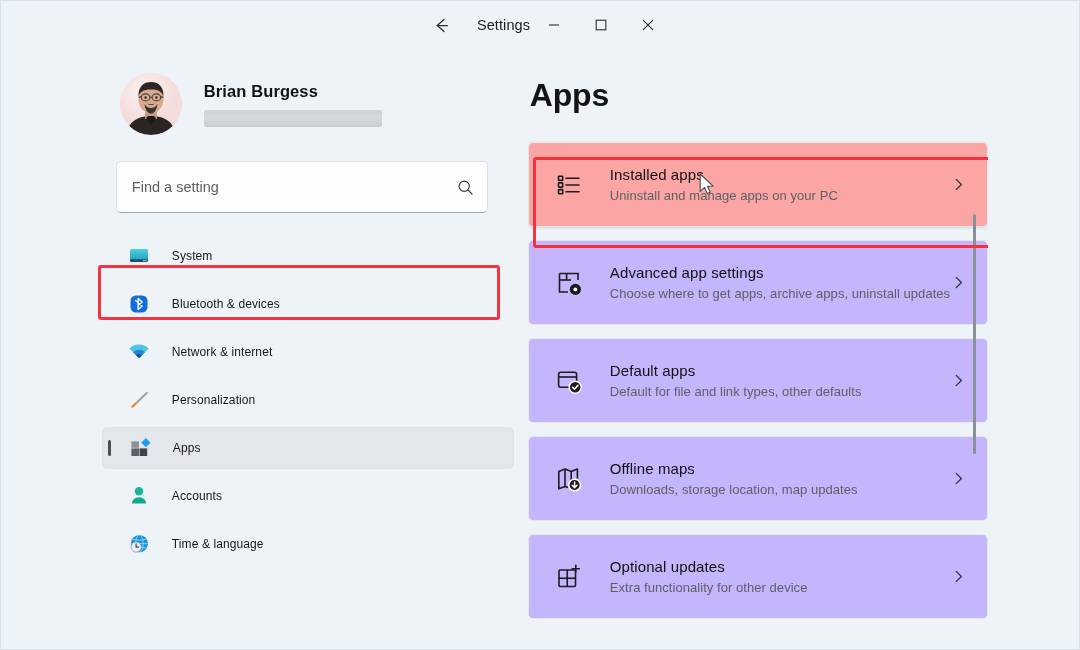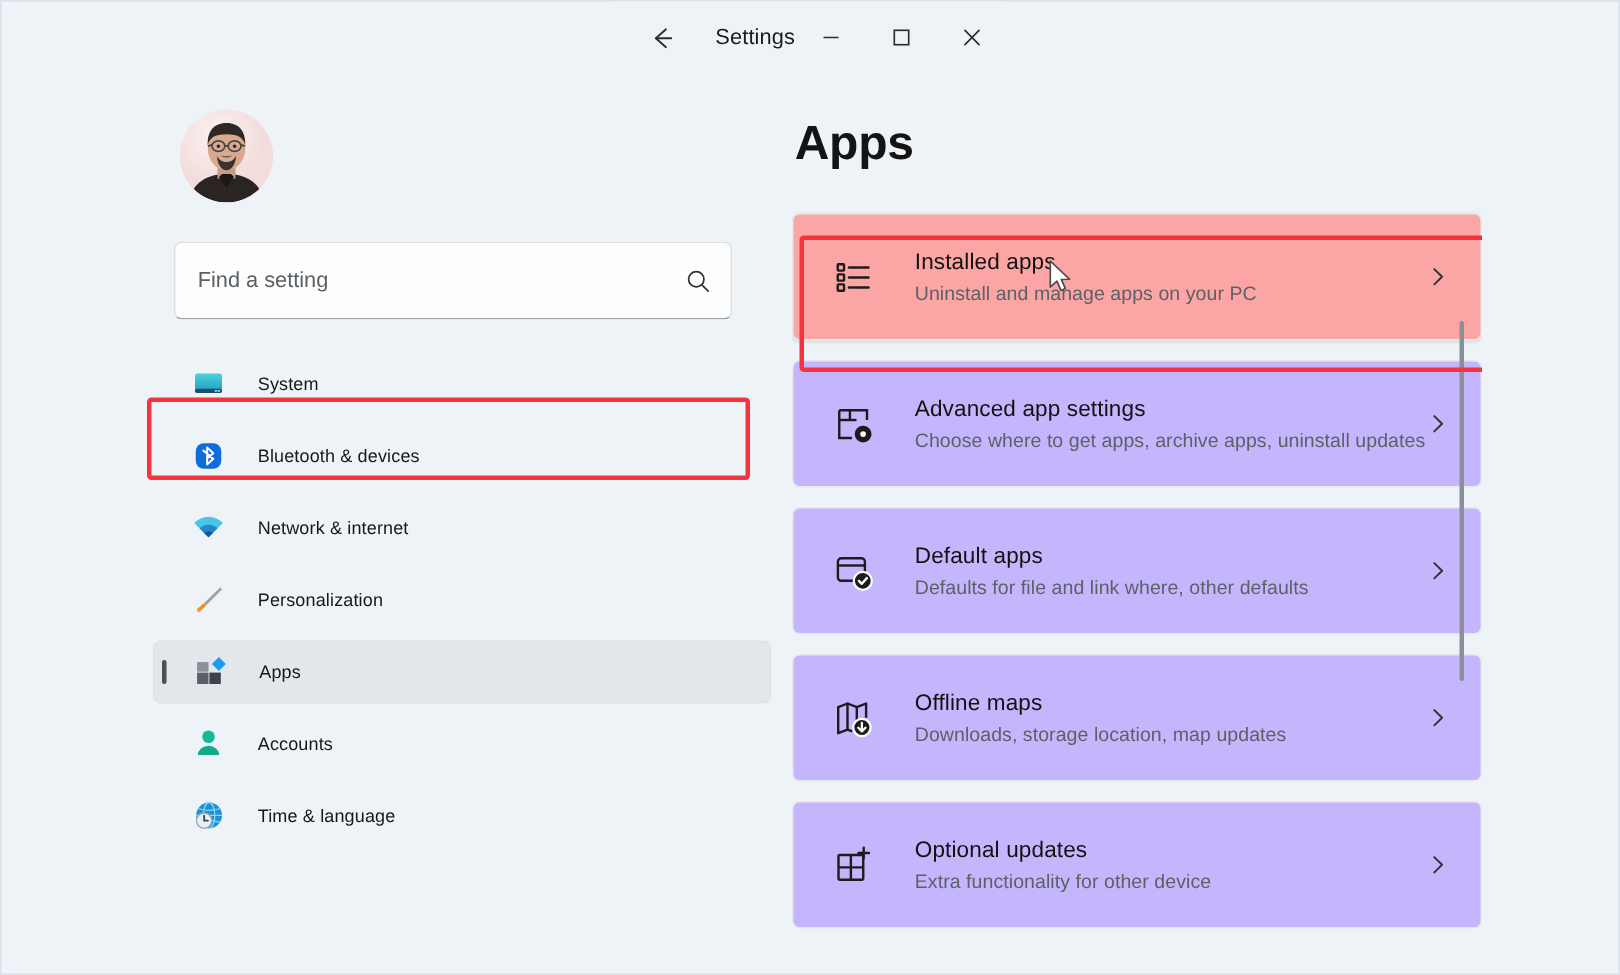--- a/index.html
+++ b/index.html
@@ -330,20 +330,24 @@
                 <line x1="29.9" y1="24.2" x2="32.1" y2="24.2"></line>
                 <line x1="21.3" y1="23.6" x2="18.6" y2="24.4"></line>
                 <line x1="40.7" y1="23.6" x2="43.4" y2="24.4"></line>
               </g>
 
               <ellipse cx="25.6" cy="24.5" rx="1.1" ry="1.2" fill="#241d1a"></ellipse>
               <ellipse cx="36.4" cy="24.5" rx="1.1" ry="1.2" fill="#241d1a"></ellipse>
             </g>
           </svg>
         </div>
+        <div class="account-text">
+          <div class="account-name">Brian Burgess</div>
+          <div class="account-email-redacted"></div>
+        </div>
       </div>
 
       <div class="search-wrap">
         <input class="search-input" type="text" placeholder="Find a setting" style="">
         <svg width="17" height="17" viewBox="0 0 17 17" fill="none">
           <circle cx="7.2" cy="7.2" r="5.1" stroke="#2e3338" stroke-width="1.15"></circle>
           <line x1="10.9" y1="10.9" x2="15.1" y2="15.1" stroke="#2e3338" stroke-width="1.15" stroke-linecap="round"></line>
         </svg>
       </div>
 
@@ -498,21 +502,21 @@
           <span class="card-icon">
             <svg width="30" height="30" viewBox="0 0 30 30" fill="none" stroke="#1c1c1c" stroke-width="1.6">
               <rect x="4.6" y="6.2" width="18" height="15" rx="2.2"></rect>
               <line x1="4.6" y1="11" x2="22.6" y2="11"></line>
               <circle cx="21.2" cy="21.2" r="6" fill="#1c1c1c" stroke="#fbfcfd" stroke-width="1.5"></circle>
               <path d="M18.6 21.3 L20.5 23.2 L23.9 19.4" stroke="#fbfcfd" stroke-width="1.6" stroke-linecap="round" stroke-linejoin="round" fill="none"></path>
             </svg>
           </span>
           <div class="card-text">
             <div class="card-title">Default apps</div>
-            <div class="card-sub">Defaults for file and link where, other defaults</div>
+            <div class="card-sub">Default for file and link types, other defaults</div>
           </div>
           <span class="card-chevron">
             <svg width="17" height="17" viewBox="0 0 17 17" fill="none">
               <path d="M6.2 3.4 L11.4 8.5 L6.2 13.6" stroke="#303336" stroke-width="1.3" stroke-linecap="round" stroke-linejoin="round"></path>
             </svg>
           </span>
         </div>
 
         <div class="card">
           <span class="card-icon">

